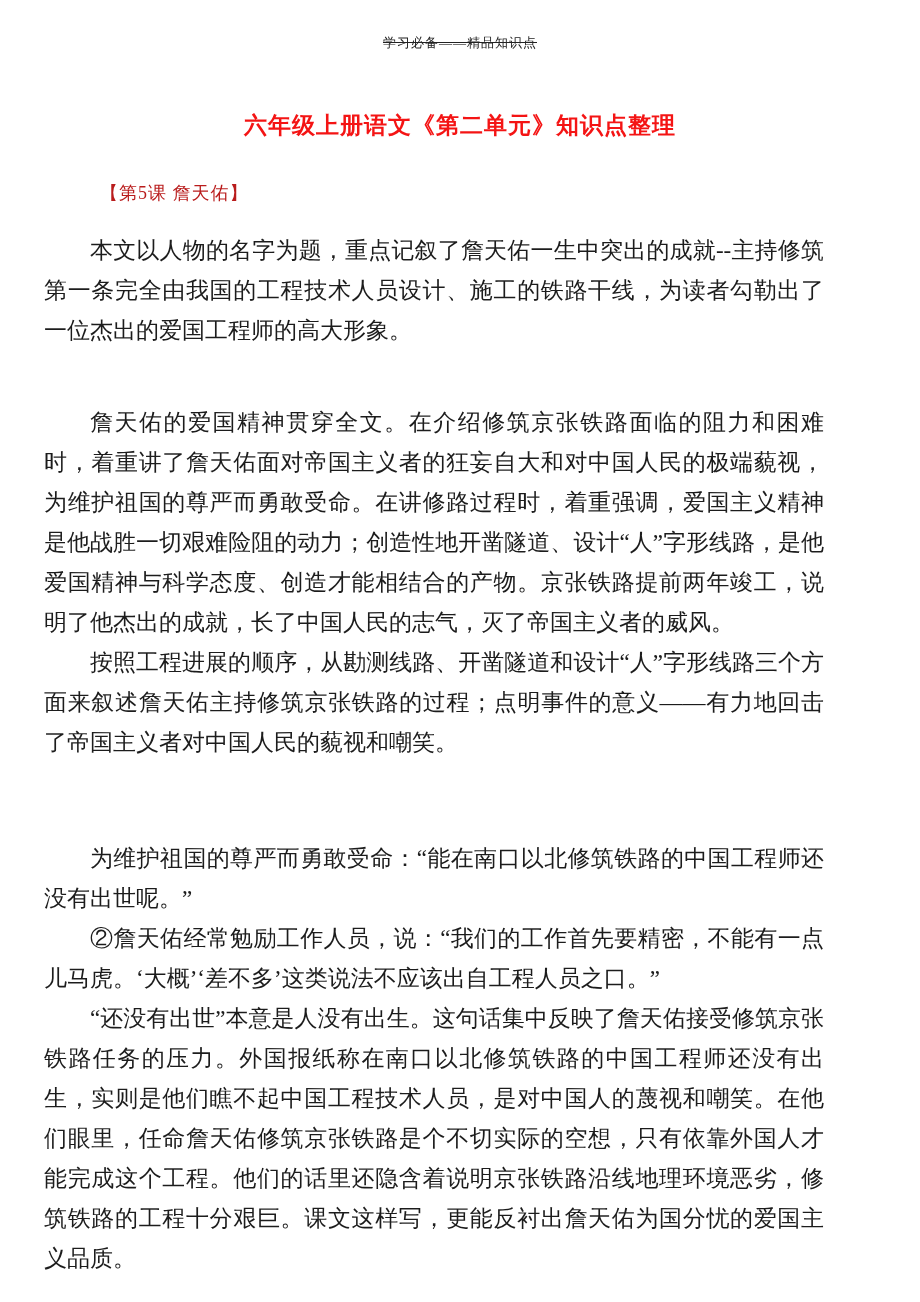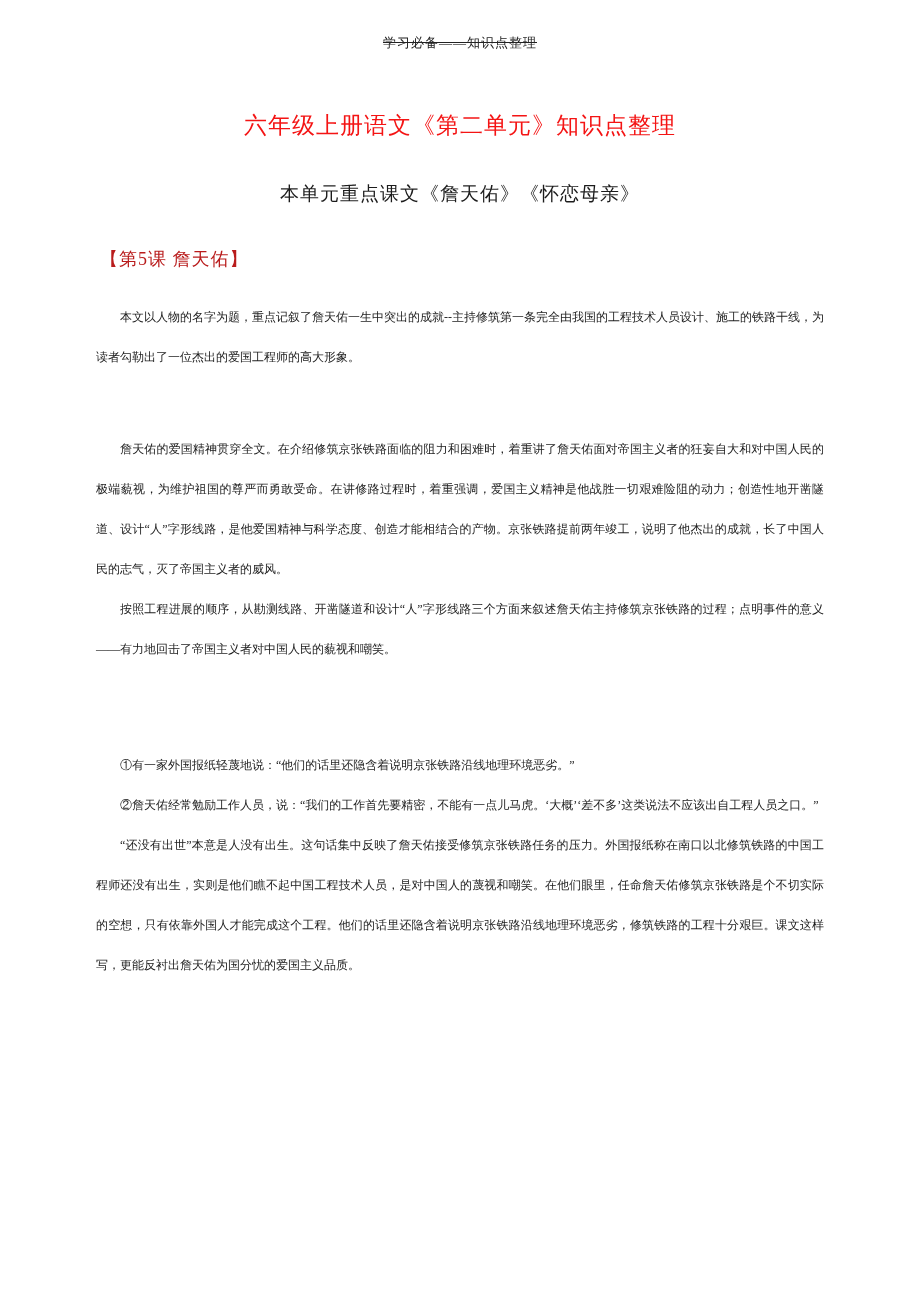--- a/index.html
+++ b/index.html
@@ -22,65 +22,64 @@
     text-align: center;
     font-size: 13px;
     color: #222222;
     text-decoration: line-through;
     letter-spacing: 1px;
   }
   .doc-title {
     margin: 58px 0 0 0;
     text-align: center;
     font-size: 23px;
-    font-weight: normal;
+    font-weight: bold;
     color: #f41414;
     letter-spacing: 1px;
   }
   .doc-subtitle {
     margin-top: 40px;
     text-align: center;
     font-size: 19px;
     color: #1c1c1c;
     letter-spacing: 1px;
   }
   .section-heading {
     margin: 40px 0 0 100px;
     font-size: 18px;
     color: #b91c1c;
     letter-spacing: 1px;
   }
   .doc-body {
-    margin: 26px 96px 0 96px;
-    font-size: 12px;
+    margin: 26px 96px 0 44px;
+    font-size: 23px;
     line-height: 40px;
     text-align: justify;
   }
   .para {
     margin: 0;
     text-indent: 2em;
   }
   .para.gap-md { margin-top: 52px; }
   .para.gap-lg { margin-top: 76px; }
 </style>
 </head>
 <body>
 
 <div class="page">
 
-  <div class="watermark">学习必备——知识点整理</div>
+  <div class="watermark">学习必备——精品知识点</div>
 
   <h1 class="doc-title">六年级上册语文《第二单元》知识点整理</h1>
 
-  <div class="doc-subtitle">本单元重点课文《詹天佑》《怀恋母亲》</div>
 
   <div class="section-heading">【第5课 詹天佑】</div>
 
   <div class="doc-body">
     <p class="para">本文以人物的名字为题，重点记叙了詹天佑一生中突出的成就--主持修筑第一条完全由我国的工程技术人员设计、施工的铁路干线，为读者勾勒出了一位杰出的爱国工程师的高大形象。</p>
     <p class="para gap-md">詹天佑的爱国精神贯穿全文。在介绍修筑京张铁路面临的阻力和困难时，着重讲了詹天佑面对帝国主义者的狂妄自大和对中国人民的极端藐视，为维护祖国的尊严而勇敢受命。在讲修路过程时，着重强调，爱国主义精神是他战胜一切艰难险阻的动力；创造性地开凿隧道、设计“人”字形线路，是他爱国精神与科学态度、创造才能相结合的产物。京张铁路提前两年竣工，说明了他杰出的成就，长了中国人民的志气，灭了帝国主义者的威风。</p>
     <p class="para">按照工程进展的顺序，从勘测线路、开凿隧道和设计“人”字形线路三个方面来叙述詹天佑主持修筑京张铁路的过程；点明事件的意义——有力地回击了帝国主义者对中国人民的藐视和嘲笑。</p>
-    <p class="para gap-lg">①有一家外国报纸轻蔑地说：“他们的话里还隐含着说明京张铁路沿线地理环境恶劣。”</p>
+    <p class="para gap-lg">为维护祖国的尊严而勇敢受命：“能在南口以北修筑铁路的中国工程师还没有出世呢。”</p>
     <p class="para">②詹天佑经常勉励工作人员，说：“我们的工作首先要精密，不能有一点儿马虎。‘大概’‘差不多’这类说法不应该出自工程人员之口。”</p>
     <p class="para">“还没有出世”本意是人没有出生。这句话集中反映了詹天佑接受修筑京张铁路任务的压力。外国报纸称在南口以北修筑铁路的中国工程师还没有出生，实则是他们瞧不起中国工程技术人员，是对中国人的蔑视和嘲笑。在他们眼里，任命詹天佑修筑京张铁路是个不切实际的空想，只有依靠外国人才能完成这个工程。他们的话里还隐含着说明京张铁路沿线地理环境恶劣，修筑铁路的工程十分艰巨。课文这样写，更能反衬出詹天佑为国分忧的爱国主义品质。</p>
   </div>
 
 </div>
 
 </body></html>

